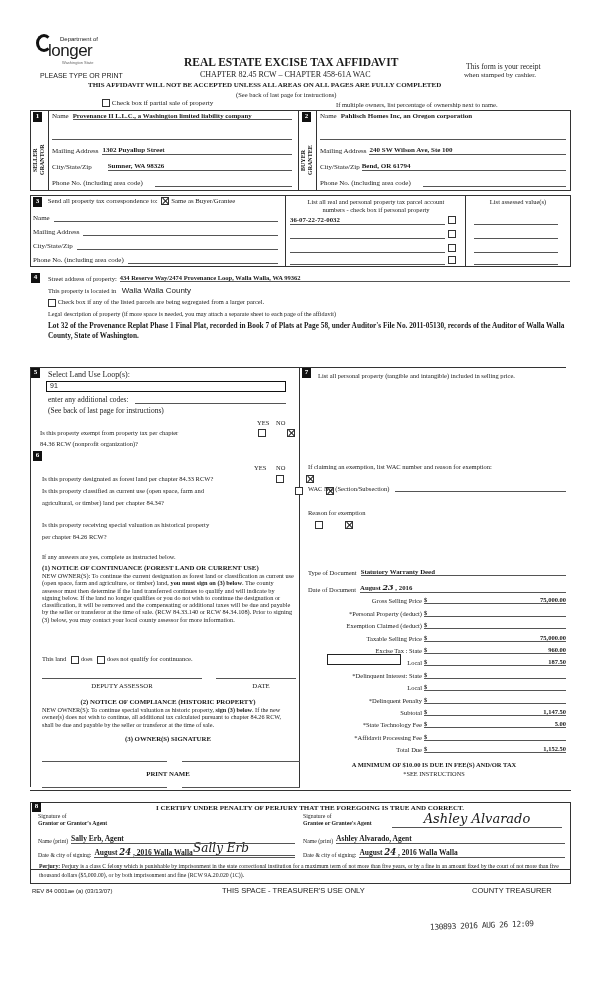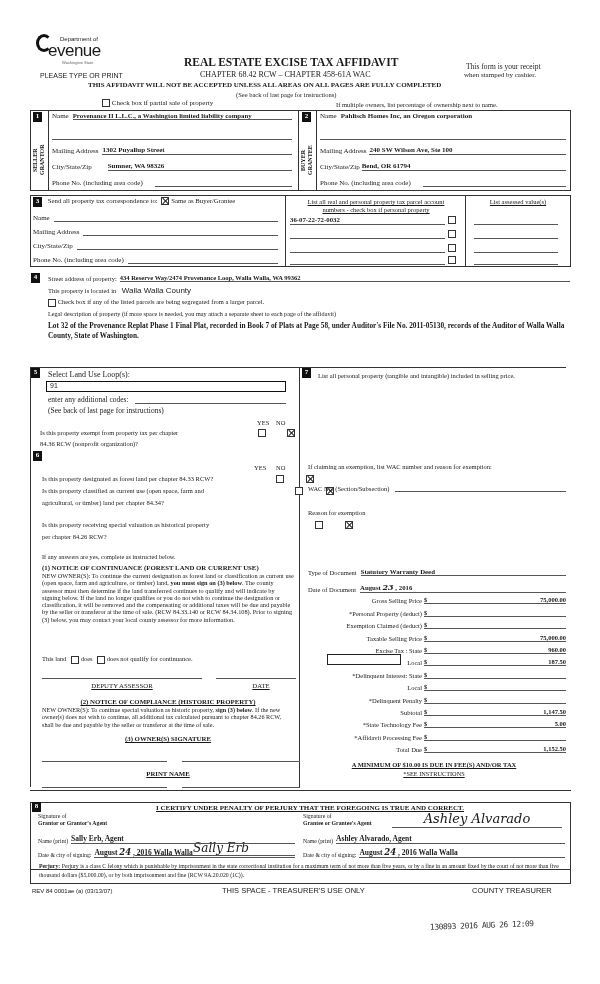--- a/index.html
+++ b/index.html
@@ -12,37 +12,37 @@
   .num { background: #111; color: #fff; font-weight: bold; font-size: 7px; text-align: center; line-height: 9px; width: 9px; height: 10px; display: inline-block; }
   .cb { display: inline-block; width: 8px; height: 8px; border: 1px solid #333; position: relative; vertical-align: middle; background:#fff; }
   .cb.x::before, .cb.x::after { content: ""; position: absolute; left: 3px; top: -1px; width: 1px; height: 8px; background: #222; }
   .cb.x::before { transform: rotate(45deg); }
   .cb.x::after { transform: rotate(-45deg); }
   .vtext { writing-mode: vertical-rl; transform: rotate(180deg); font-size: 6px; text-align: center; line-height: 7px; }
   .hand { font-family: "DejaVu Serif", serif; font-style: italic; text-align: center; }
   .sans { font-family: "Liberation Sans", sans-serif; }
   .row { display: flex; align-items: flex-end; }
   .r { text-align: right; }
-  .c { text-align: center; text-decoration: underline; }
+  .c { text-align: center; }
 </style>
 </head>
 <body>
 
 
 
 
 <div class="abs" style="left:36px;top:28px;width:70px;height:42px;">
   <div class="abs" style="left:0;top:6px;width:16px;height:18px;border:3px solid #111;border-right-color:transparent;border-radius:50%;"></div>
   <div class="abs sans" style="left:24px;top:8px;font-size:6px;">Department of</div>
-  <div class="abs sans" style="left:12px;top:14px;font-size:17px;letter-spacing:-0.5px;line-height:18px;">evenue</div>
+  <div class="abs sans" style="left:12px;top:14px;font-size:17px;letter-spacing:-0.5px;line-height:18px;">longer</div>
   <div class="abs sans" style="left:26px;top:32px;font-size:4px;color:#666;">Washington State</div>
 </div>
 <div class="abs sans" style="left:40px;top:72px;font-size:7px;">PLEASE TYPE OR PRINT</div>
 <div class="abs b" style="left:184px;top:56px;font-size:11.5px;">REAL ESTATE EXCISE TAX AFFIDAVIT</div>
-<div class="abs" style="left:200px;top:70px;font-size:8px;">CHAPTER 68.42 RCW – CHAPTER 458-61A WAC</div>
+<div class="abs" style="left:200px;top:70px;font-size:8px;">CHAPTER 82.45 RCW – CHAPTER 458-61A WAC</div>
 <div class="abs" style="left:466px;top:62px;font-size:7.5px;">This form is your receipt</div>
 <div class="abs" style="left:464px;top:71px;font-size:7px;">when stamped by cashier.</div>
 <div class="abs b" style="left:88px;top:81px;font-size:7px;">THIS AFFIDAVIT WILL NOT BE ACCEPTED UNLESS ALL AREAS ON ALL PAGES ARE FULLY COMPLETED</div>
 <div class="abs" style="left:236px;top:91px;font-size:6.5px;">(See back of last page for instructions)</div>
 <div class="abs" style="left:102px;top:99px;font-size:7px;">
   <span class="cb"></span>
   <span>Check box if partial sale of property</span>
 </div>
 <div class="abs" style="left:336px;top:101px;font-size:6.5px;">If multiple owners, list percentage of ownership next to name.</div>
 

